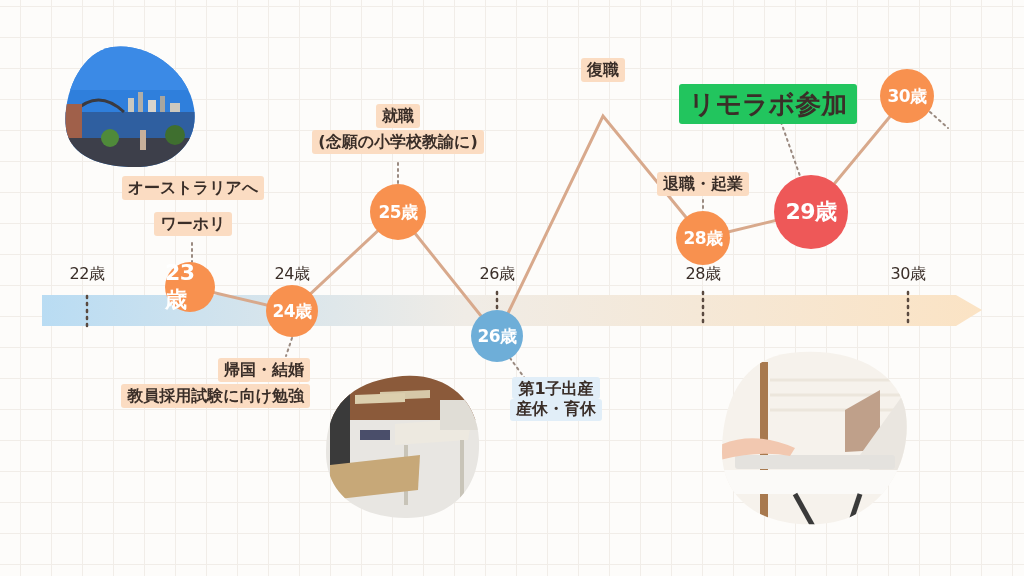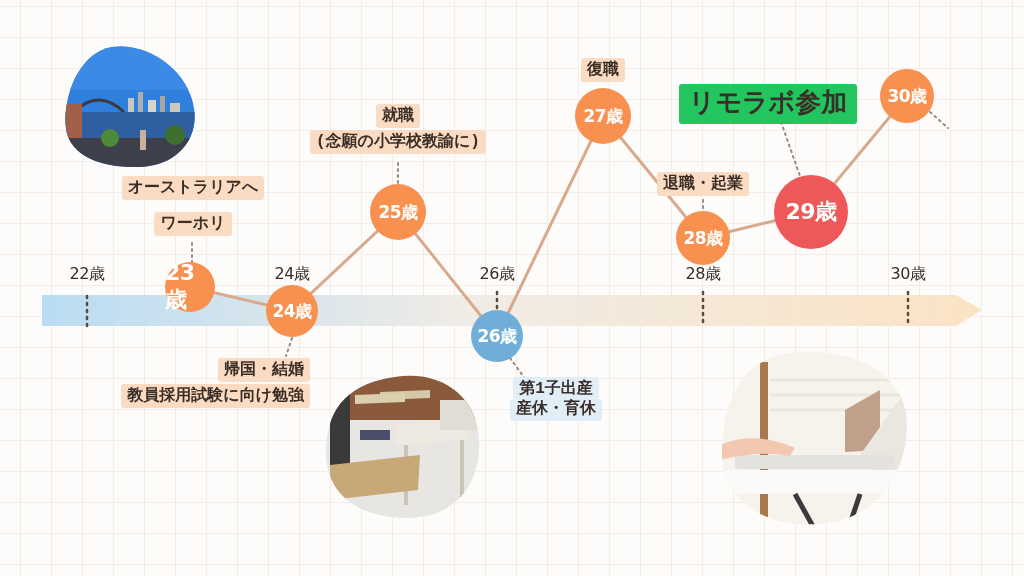--- a/index.html
+++ b/index.html
@@ -25,21 +25,21 @@
       position: absolute; border-radius: 50%;
       display: flex; align-items: center; justify-content: center;
       color: #ffffff; font-weight: bold; letter-spacing: -0.5px;
       transform: translate(-50%, -50%);
     }
     .node.orange { background: #f8914f; }
     .node.blue { background: #6eaed8; }
     .node.red { background: #ee5858; }
     .note {
       position: absolute; display: flex; flex-direction: column; align-items: center;
-      font-weight: bold; font-size: 16px; line-height: 1; font-family: Liberation Mono, monospace;
+      font-weight: bold; font-size: 16px; line-height: 1;
     }
     .note span {
       display: inline-block; background: #fbdcc2; padding: 4px 6px; border-radius: 3px;
       white-space: nowrap; color: #3a2e28;
     }
     .note.blue span { background: #e1eef8; }
     .note.pink span { background: #22c55e; font-size: 26px; padding: 7px 10px; }
     .note.right span { align-self: flex-end; }
   </style>
 </head>
@@ -137,21 +137,20 @@
   <div class="tick-label" style="left:87px; top:264px;">22歳</div>
   <div class="tick-label" style="left:292px; top:264px;">24歳</div>
   <div class="tick-label" style="left:497px; top:264px;">26歳</div>
   <div class="tick-label" style="left:703px; top:264px;">28歳</div>
   <div class="tick-label" style="left:908px; top:264px;">30歳</div>
 
   <div class="node orange" style="left:190px; top:287px; width:50px; height:50px; font-size:22px;">23歳</div>
   <div class="node orange" style="left:292px; top:311px; width:52px; height:52px; font-size:17px;">24歳</div>
   <div class="node orange" style="left:398px; top:212px; width:56px; height:56px; font-size:17px;">25歳</div>
   <div class="node blue" style="left:497px; top:336px; width:52px; height:52px; font-size:17px;">26歳</div>
-  <div class="node orange" style="left:603px; top:116px; width:56px; height:56px; font-size:17px;">27歳</div>
   <div class="node orange" style="left:703px; top:238px; width:54px; height:54px; font-size:17px;">28歳</div>
   <div class="node red" style="left:811px; top:212px; width:74px; height:74px; font-size:22px;">29歳</div>
   <div class="node orange" style="left:907px; top:96px; width:54px; height:54px; font-size:17px;">30歳</div>
 
   <div class="note" style="left:108px; top:176px; width:170px; gap:12px;">
     <span>オーストラリアへ</span>
     <span>ワーホリ</span>
   </div>
 
   <div class="note right" style="left:84px; top:358px; width:226px; gap:2px; align-items:flex-end;">

